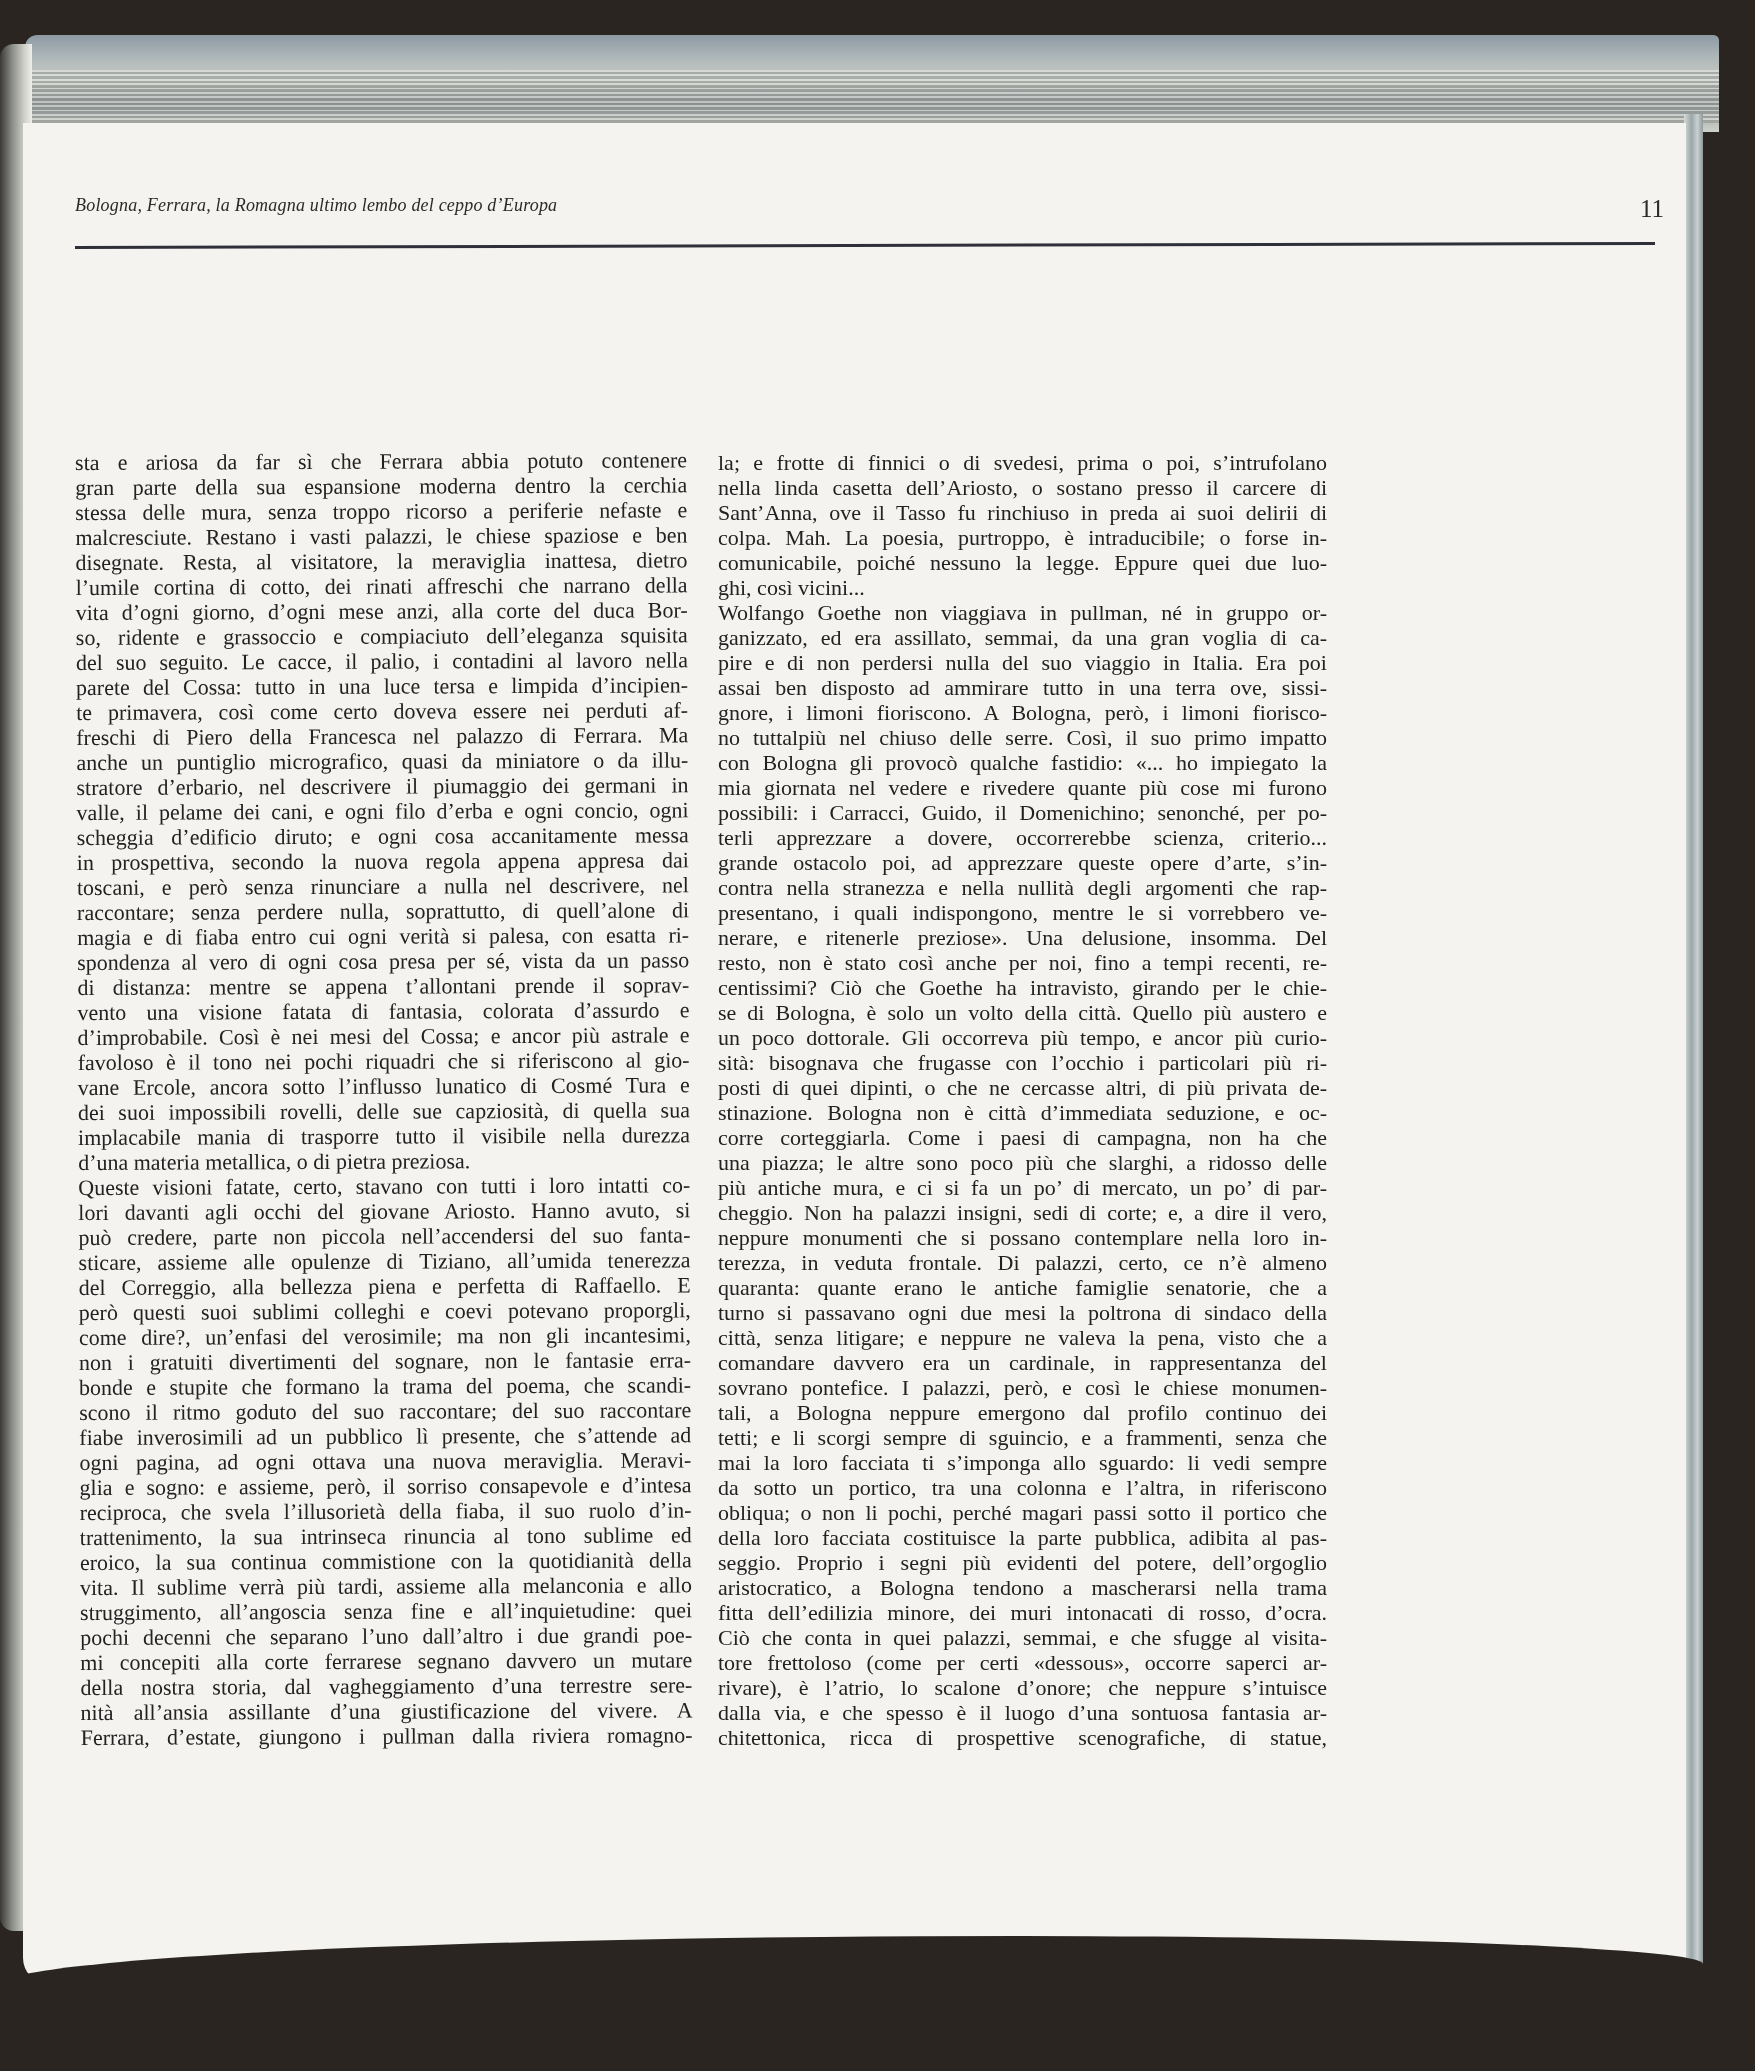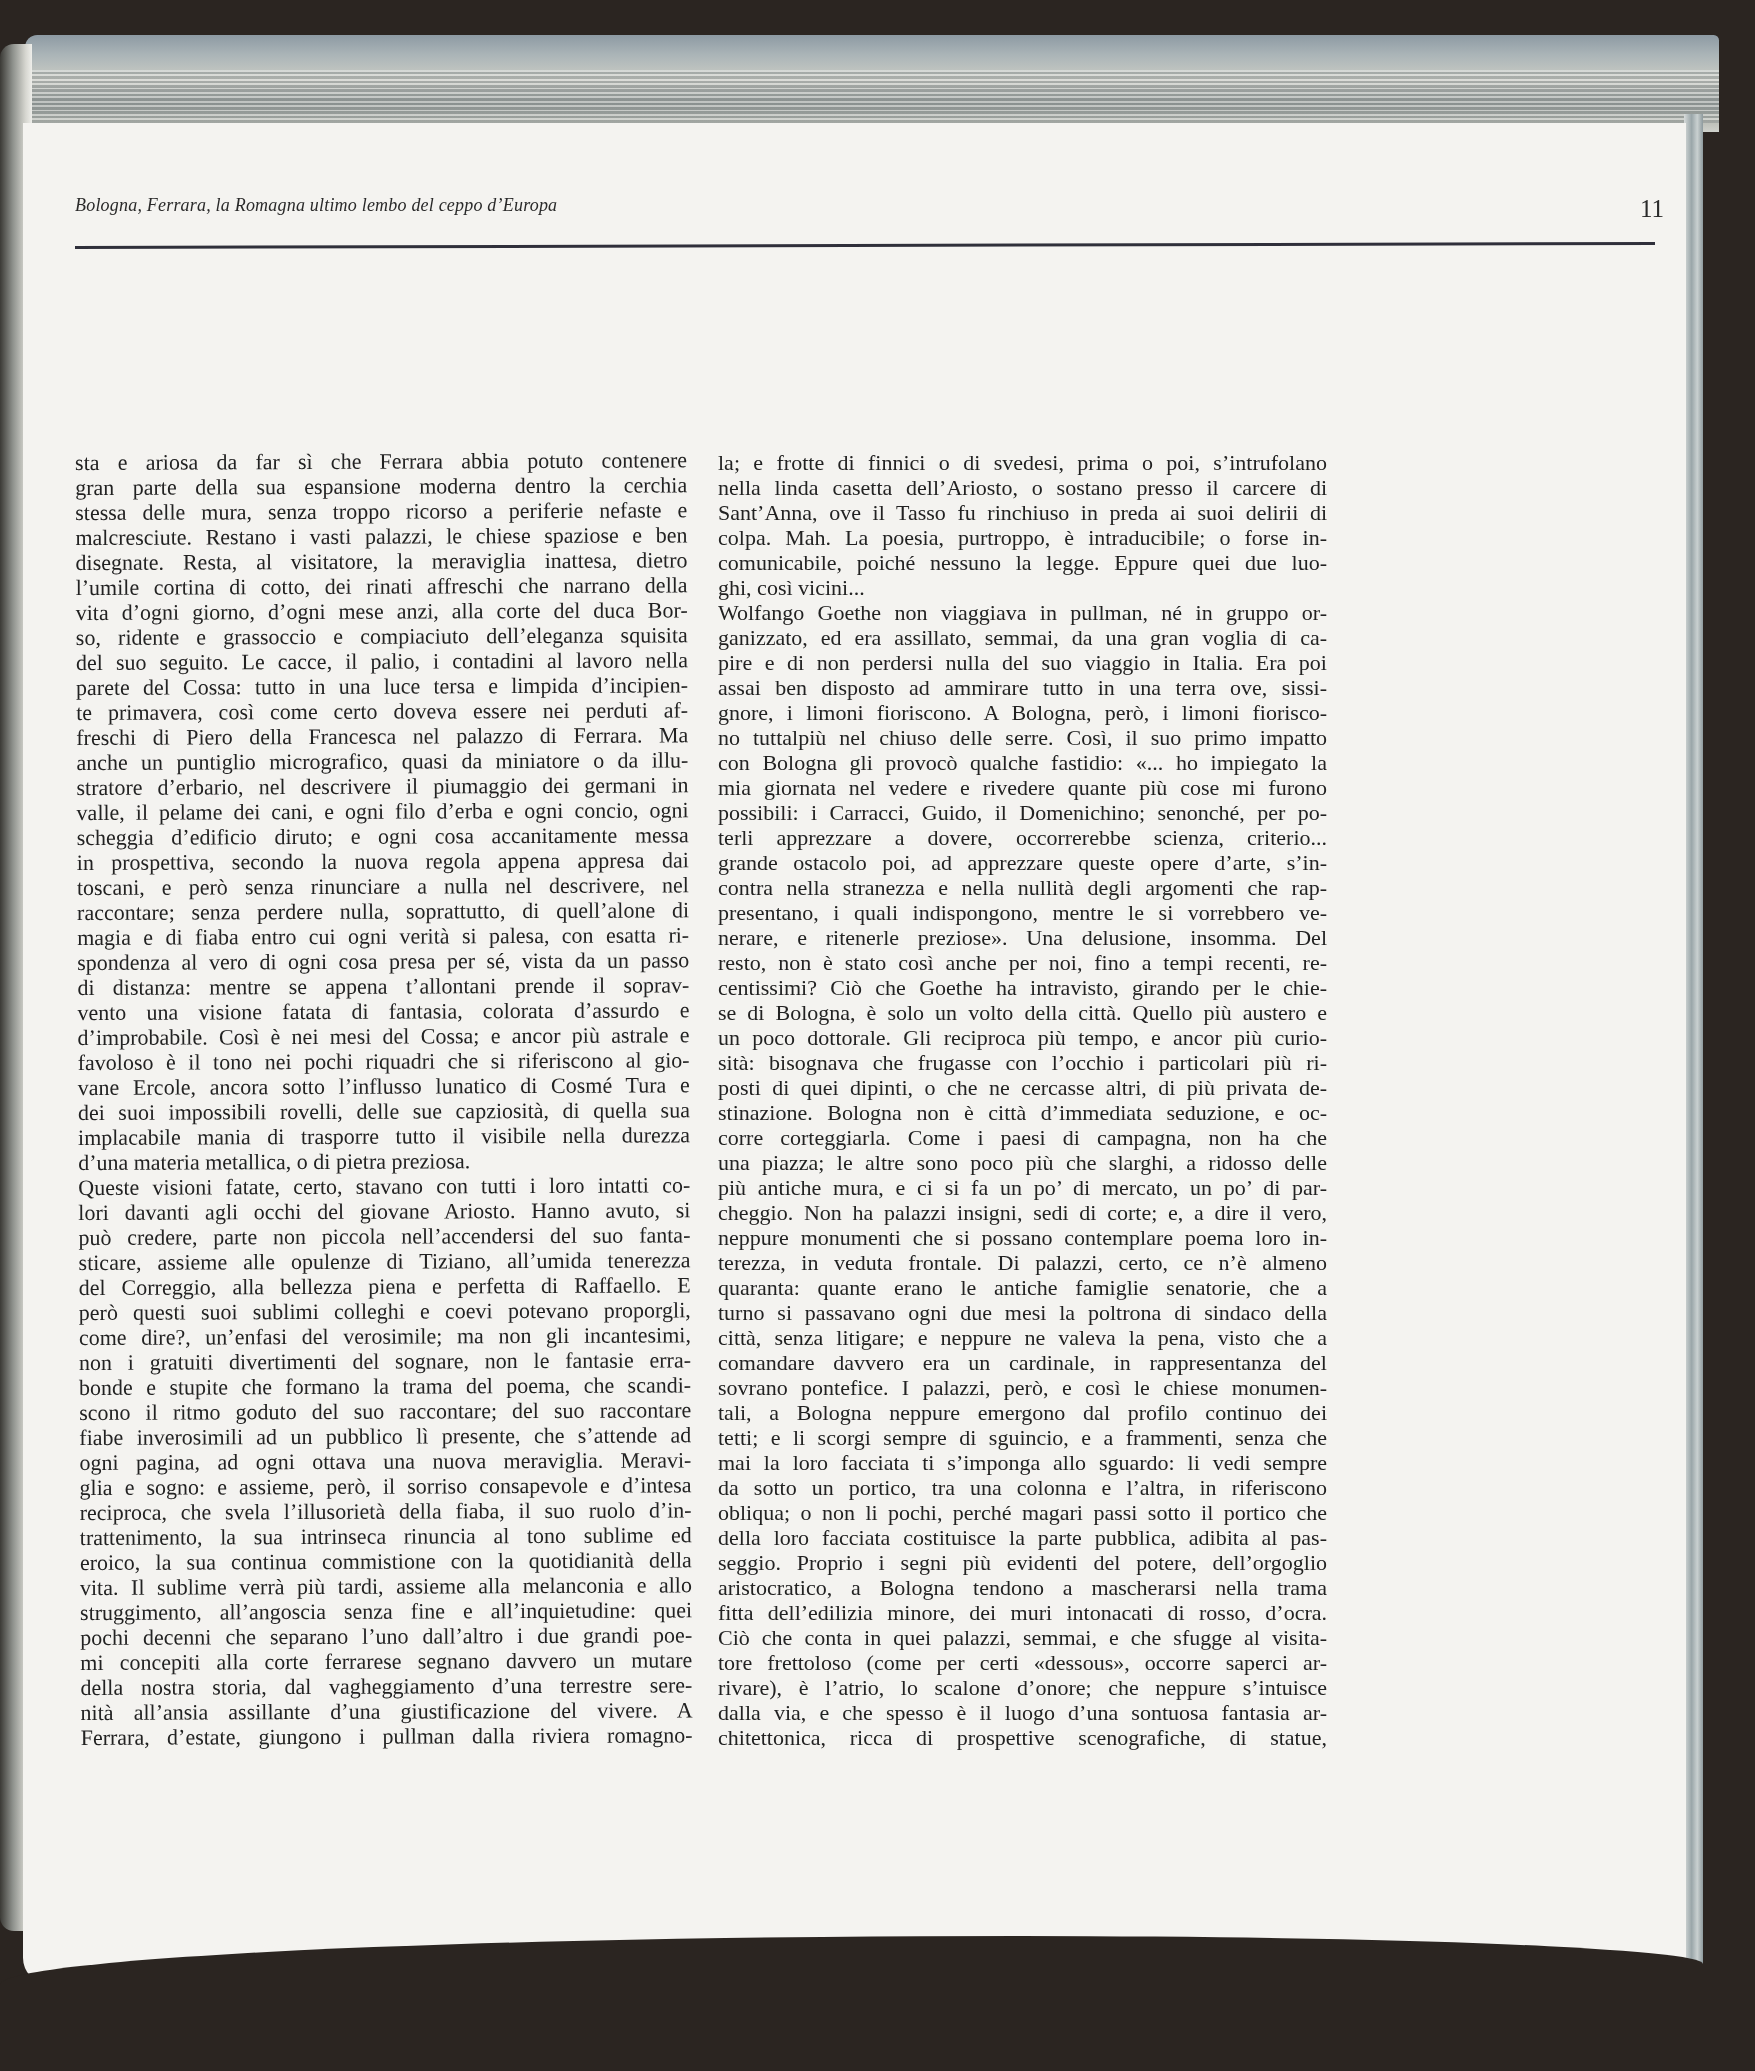--- a/index.html
+++ b/index.html
@@ -151,29 +151,29 @@
     <span class="line">mia giornata nel vedere e rivedere quante più cose mi furono</span>
     <span class="line">possibili: i Carracci, Guido, il Domenichino; senonché, per po-</span>
     <span class="line">terli apprezzare a dovere, occorrerebbe scienza, criterio...</span>
     <span class="line">grande ostacolo poi, ad apprezzare queste opere d’arte, s’in-</span>
     <span class="line">contra nella stranezza e nella nullità degli argomenti che rap-</span>
     <span class="line">presentano, i quali indispongono, mentre le si vorrebbero ve-</span>
     <span class="line">nerare, e ritenerle preziose». Una delusione, insomma. Del</span>
     <span class="line">resto, non è stato così anche per noi, fino a tempi recenti, re-</span>
     <span class="line">centissimi? Ciò che Goethe ha intravisto, girando per le chie-</span>
     <span class="line">se di Bologna, è solo un volto della città. Quello più austero e</span>
-    <span class="line">un poco dottorale. Gli reciproca più tempo, e ancor più curio-</span>
+    <span class="line">un poco dottorale. Gli occorreva più tempo, e ancor più curio-</span>
     <span class="line">sità: bisognava che frugasse con l’occhio i particolari più ri-</span>
     <span class="line">posti di quei dipinti, o che ne cercasse altri, di più privata de-</span>
     <span class="line">stinazione. Bologna non è città d’immediata seduzione, e oc-</span>
     <span class="line">corre corteggiarla. Come i paesi di campagna, non ha che</span>
     <span class="line">una piazza; le altre sono poco più che slarghi, a ridosso delle</span>
     <span class="line">più antiche mura, e ci si fa un po’ di mercato, un po’ di par-</span>
     <span class="line">cheggio. Non ha palazzi insigni, sedi di corte; e, a dire il vero,</span>
-    <span class="line">neppure monumenti che si possano contemplare poema loro in-</span>
+    <span class="line">neppure monumenti che si possano contemplare nella loro in-</span>
     <span class="line">terezza, in veduta frontale. Di palazzi, certo, ce n’è almeno</span>
     <span class="line">quaranta: quante erano le antiche famiglie senatorie, che a</span>
     <span class="line">turno si passavano ogni due mesi la poltrona di sindaco della</span>
     <span class="line">città, senza litigare; e neppure ne valeva la pena, visto che a</span>
     <span class="line">comandare davvero era un cardinale, in rappresentanza del</span>
     <span class="line">sovrano pontefice. I palazzi, però, e così le chiese monumen-</span>
     <span class="line">tali, a Bologna neppure emergono dal profilo continuo dei</span>
     <span class="line">tetti; e li scorgi sempre di sguincio, e a frammenti, senza che</span>
     <span class="line">mai la loro facciata ti s’imponga allo sguardo: li vedi sempre</span>
     <span class="line">da sotto un portico, tra una colonna e l’altra, in riferiscono</span>

